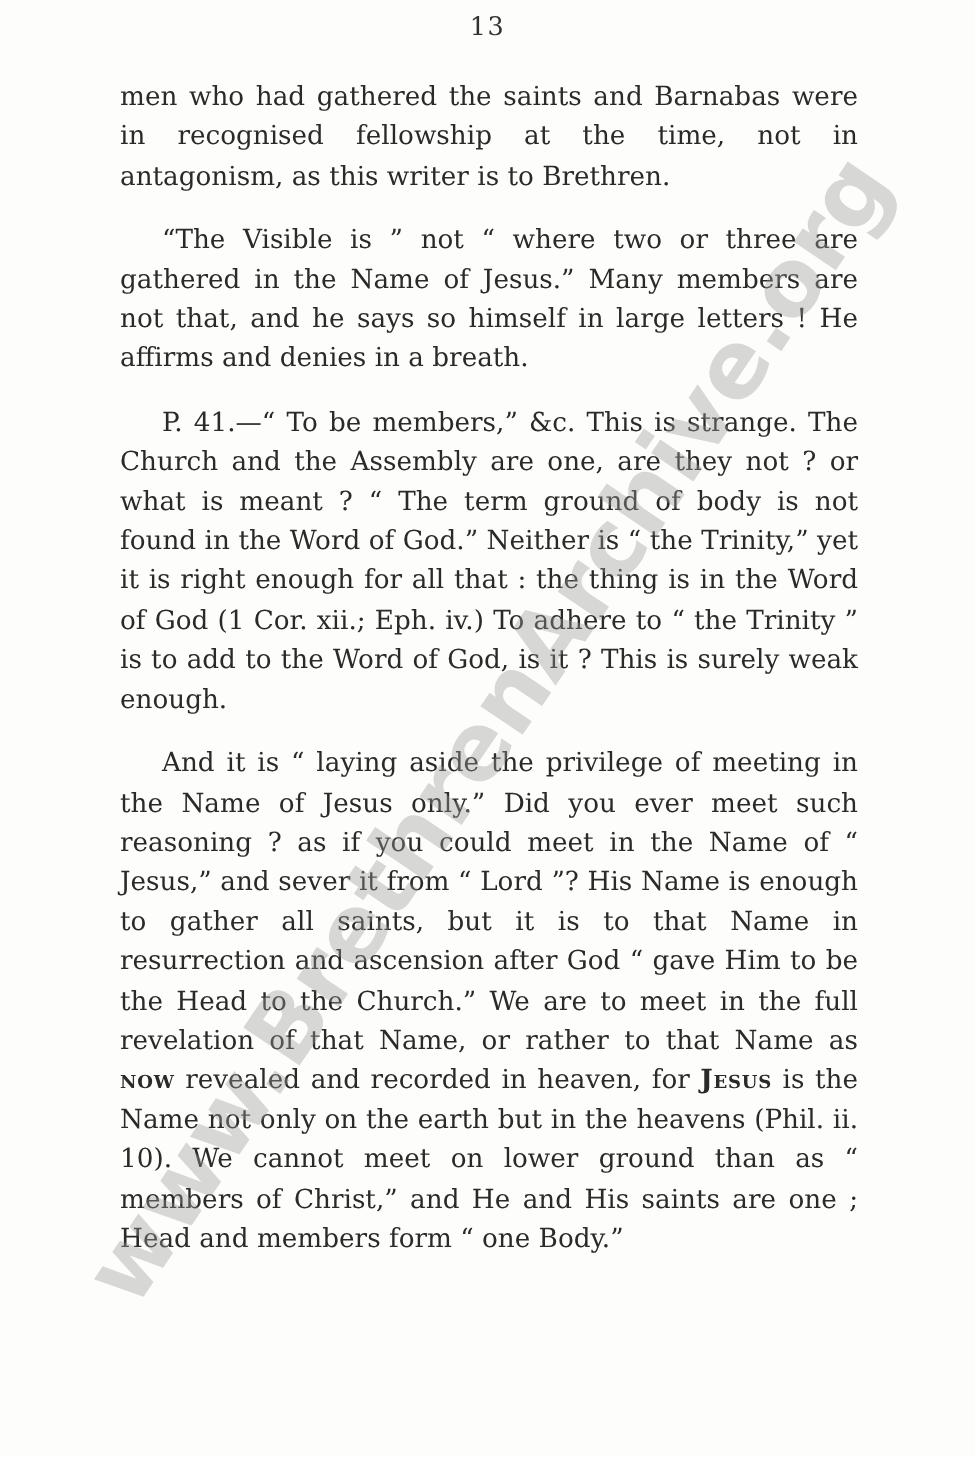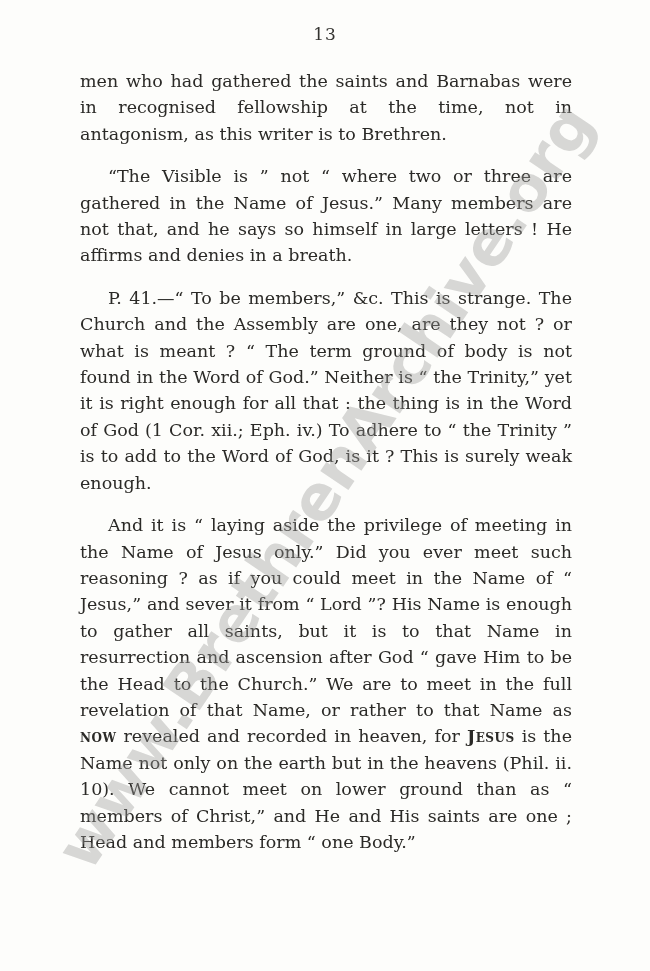--- a/index.html
+++ b/index.html
@@ -14,21 +14,21 @@
     background: #fefefdc;
     background: #fdfdfb;
     overflow: hidden;
     font-family: "DejaVu Serif", "Liberation Serif", serif;
     color: #2b2a27;
   }
   .page-number {
     text-align: center;
     font-size: 17px;
     letter-spacing: 1px;
-    padding-top: 24px;
+    padding-top: 8px;
     color: #33322f;
   }
   .text-block {
     position: relative;
     margin: 24px 62px 0 64px;
     font-size: 17.5px;
     line-height: 26.4px;
     text-align: justify;
     z-index: 1;
   }

